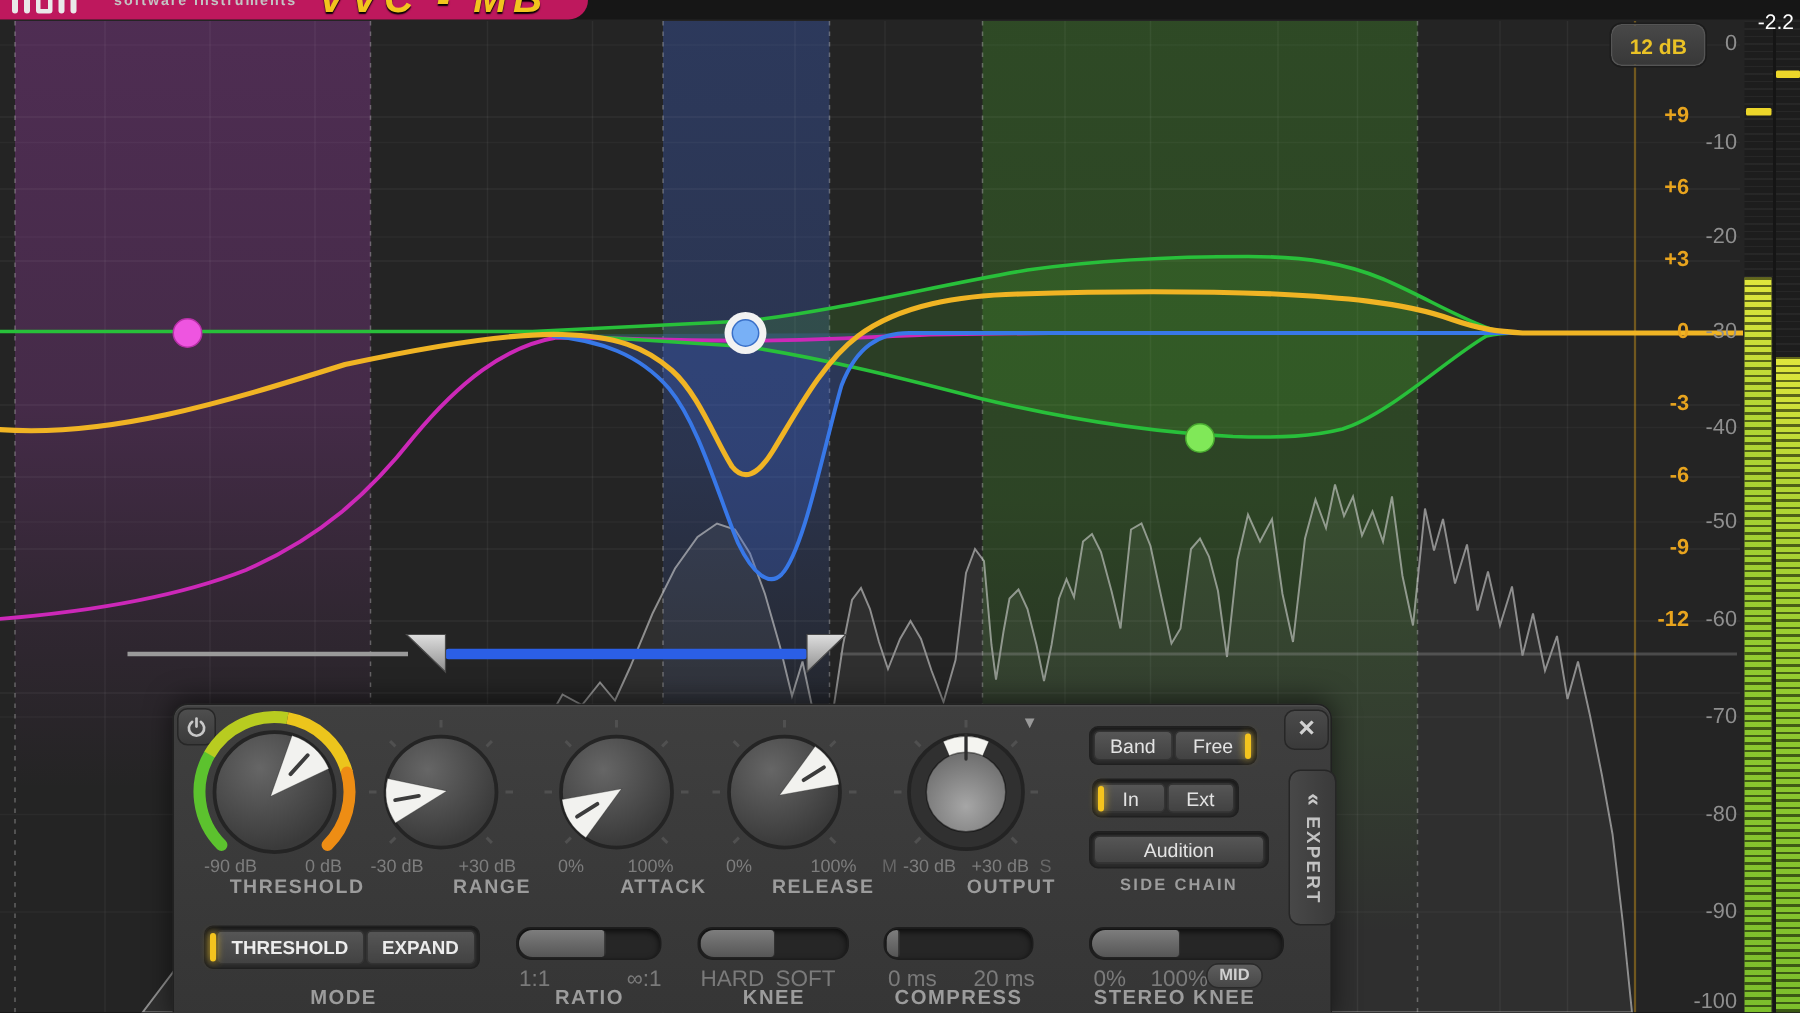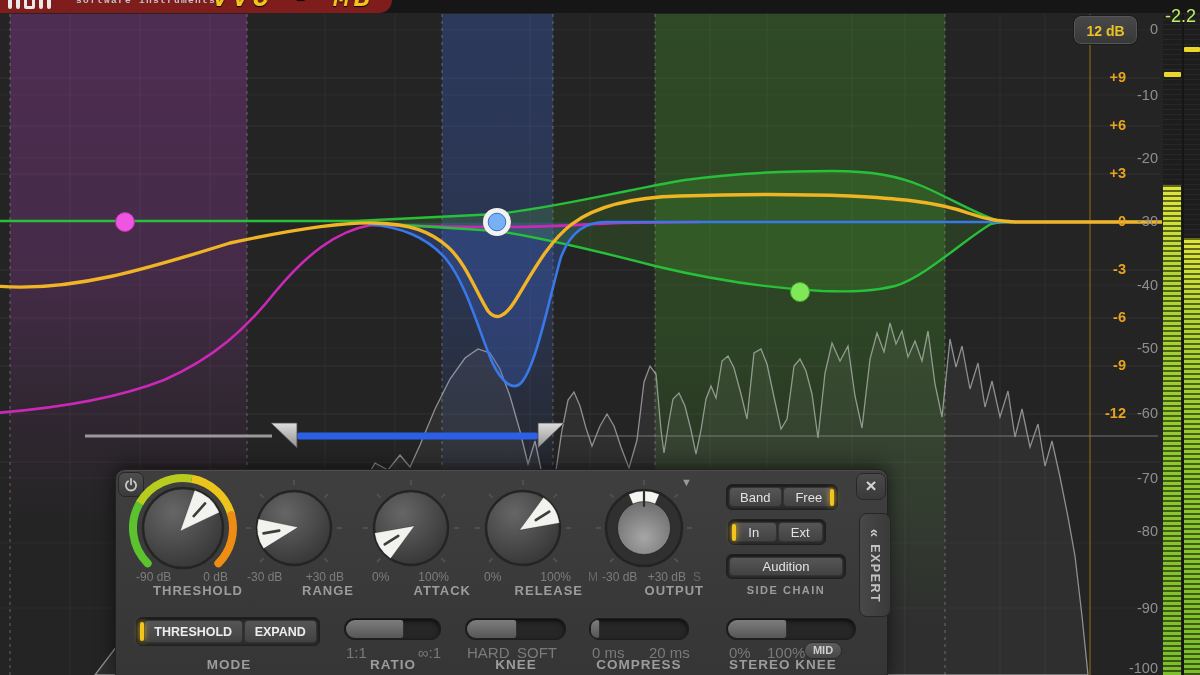--- a/index.html
+++ b/index.html
@@ -2,35 +2,35 @@
 <html><head>
 <meta charset="utf-8">
 <style>
   html,body{margin:0;padding:0;background:#111;}
   .stage{position:relative;width:1200px;height:675px;background:#242424;overflow:hidden;
          font-family:"Liberation Sans","DejaVu Sans",sans-serif;-webkit-font-smoothing:antialiased;}
   .stage *{box-sizing:border-box;}
 
   
   .topbar{position:absolute;left:0;top:0;width:1200px;height:13px;background:#161616;z-index:3;}
-  .logo-plate{position:absolute;left:0;top:0;width:392px;height:13px;background:#7f1d1d;
-              border-radius:0 0 14px 0;overflow:hidden;z-index:4;font-family:Liberation Mono, monospace;}
+  .logo-plate{position:absolute;left:0;top:0;width:392px;height:13px;background:#be185d;
+              border-radius:0 0 14px 0;overflow:hidden;z-index:4;}
   .logo-glyphs{position:absolute;left:8px;top:-7px;height:16px;display:flex;gap:4px;align-items:flex-end;}
   .logo-glyphs i{display:block;background:#e9e9e9;border-radius:2px;}
   .lg-bar{width:4px;height:14px;}
   .lg-ring{width:11px;height:13px;background:transparent!important;border:3.5px solid #e9e9e9;border-radius:50%;}
   .tagline{position:absolute;left:76px;top:-5px;font-size:9.5px;font-weight:bold;letter-spacing:1.3px;color:#c4c4c4;white-space:nowrap;}
   .plugin-title{position:absolute;left:212px;top:-16px;font-size:27px;font-weight:bold;font-style:italic;
                 letter-spacing:4px;color:#f2c41e;white-space:nowrap;text-shadow:0 1px 1px #000;}
 
   
   .range-btn{position:absolute;left:1074px;top:16px;width:63px;height:28px;z-index:3;
              background:linear-gradient(#484848,#383838);border:1px solid #555;outline:1px solid #1c1c1c;
              border-radius:7px;color:#eac226;font-size:14px;font-weight:bold;text-align:center;line-height:26px;cursor:pointer;}
-  .peak-readout{position:absolute;left:1140px;top:6px;width:56px;text-align:right;color:#bef264;font-size:18px;z-index:4;}
+  .peak-readout{position:absolute;left:1140px;top:6px;width:56px;text-align:right;color:#ffffff;font-size:14px;z-index:4;}
   .gs{position:absolute;left:1092px;width:34px;text-align:right;color:#e8a41e;font-size:14.5px;font-weight:bold;z-index:2;}
   .ds{position:absolute;left:1114px;width:44px;text-align:right;color:#8f8f8f;font-size:14.5px;z-index:2;}
   .meter{position:absolute;left:1163px;top:14px;width:37px;height:661px;background:#1d1d1d;z-index:2;}
   .meter .seg-texture{position:absolute;inset:0;
      background:repeating-linear-gradient(180deg,rgba(255,255,255,0.045) 0 1px,transparent 1px 5px);}
   .meter .divider{position:absolute;left:19px;top:0;width:2px;height:100%;background:#151515;}
   .mcol{position:absolute;width:18px;
      background:linear-gradient(180deg,#e0e63c 0%,#b4d634 18%,#8fc92f 55%,#7cbe2c 100%);}
   .mcol:after{content:"";position:absolute;inset:0;
      background:repeating-linear-gradient(180deg,rgba(15,20,4,0.6) 0 1.6px,transparent 1.6px 5px);}
@@ -257,21 +257,21 @@
   <span class="gs" style="top:405px">-12</span>
 
   <span class="ds" style="top:21px">0</span>
   <span class="ds" style="top:87px">-10</span>
   <span class="ds" style="top:150px">-20</span>
   <span class="ds" style="top:213px">-30</span>
   <span class="ds" style="top:277px">-40</span>
   <span class="ds" style="top:340px">-50</span>
   <span class="ds" style="top:405px">-60</span>
   <span class="ds" style="top:470px">-70</span>
-  <span class="ds" style="top:523px">-80</span>
+  <span class="ds" style="top:535px">-80</span>
   <span class="ds" style="top:600px">-90</span>
   <span class="ds" style="top:660px">-100</span>
 
   <div class="meter">
     <div class="seg-texture"></div>
     <div class="mcol left"></div>
     <div class="mcol right"></div>
     <div class="divider"></div>
     <div class="mpeak left"></div>
     <div class="mpeak right"></div>

